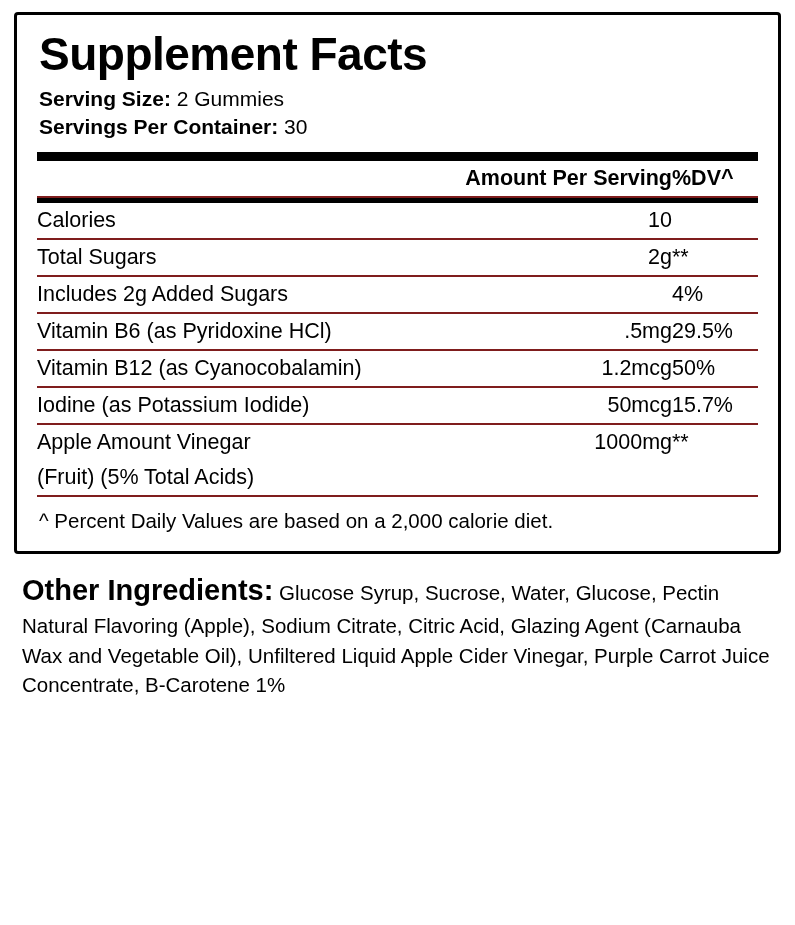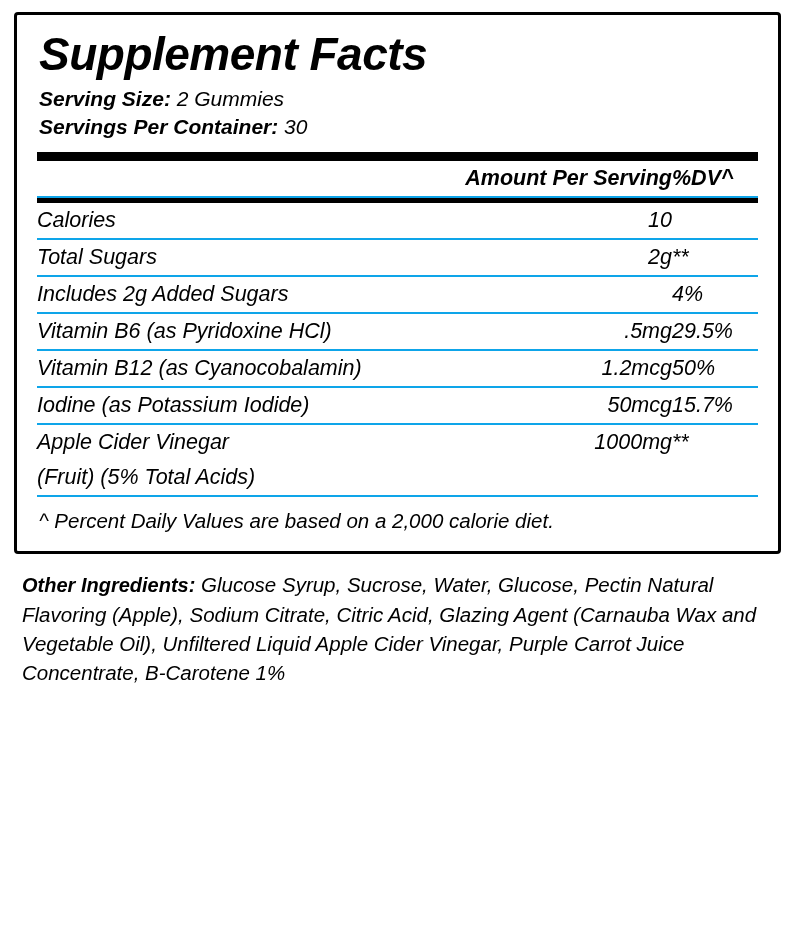--- a/index.html
+++ b/index.html
@@ -13,21 +13,20 @@
     font-family: "Liberation Sans", sans-serif;
     color: #000000;
     -webkit-font-smoothing: antialiased;
   }
   .page {
     width: 795px;
     height: 925px;
     position: relative;
     box-sizing: border-box;
     padding: 12px 14px 11px 14px;
-    font-style: italic;
   }
 
   
   .panel {
     border: 3px solid #000;
     border-radius: 4px;
     box-sizing: border-box;
     padding: 14px 20px 16px 20px;
     width: 767px;
   }
@@ -59,21 +58,21 @@
   }
 
   table.sf {
     width: 100%;
     border-collapse: collapse;
     font-size: 21.5px;
   }
   table.sf td {
     padding: 5px 0 5px 0;
     vertical-align: bottom;
-    border-bottom: 2px solid #0ea5e9;
+    border-bottom: 2px solid #7f1d1d;
   }
   table.sf tr.no-line td {
     border-bottom: none;
   }
   td.name {
     text-align: left;
     padding-left: 2px;
     margin-top: 36px;
   }
   td.amount {
@@ -105,21 +104,21 @@
     margin-left: 2px;
   }
 
   .other-ing {
     font-size: 20.5px;
     line-height: 1.42;
     margin: 16px 6px 0 8px;
   }
   .other-ing b {
     font-weight: bold;
-    font-size: 20px;
+    font-size: 29px;
   }
 </style>
 </head>
 <body>
 
 <div class="page">
 
   <div class="panel">
 
     <div class="sf-title">Supplement Facts</div>
@@ -174,21 +173,21 @@
           <td class="name">Vitamin B12 (as Cyanocobalamin)</td>
           <td class="amount">1.2mcg</td>
           <td class="dv">50%</td>
         </tr>
         <tr>
           <td class="name">Iodine (as Potassium Iodide)</td>
           <td class="amount">50mcg</td>
           <td class="dv">15.7%</td>
         </tr>
         <tr class="no-line">
-          <td class="name">Apple Cider Vinegar</td>
+          <td class="name">Apple Amount Vinegar</td>
           <td class="amount">1000mg</td>
           <td class="dv">**</td>
         </tr>
         <tr>
           <td class="name">(Fruit) (5% Total Acids)</td>
           <td class="amount"></td>
           <td class="dv"></td>
         </tr>
       </tbody>
     </table>

